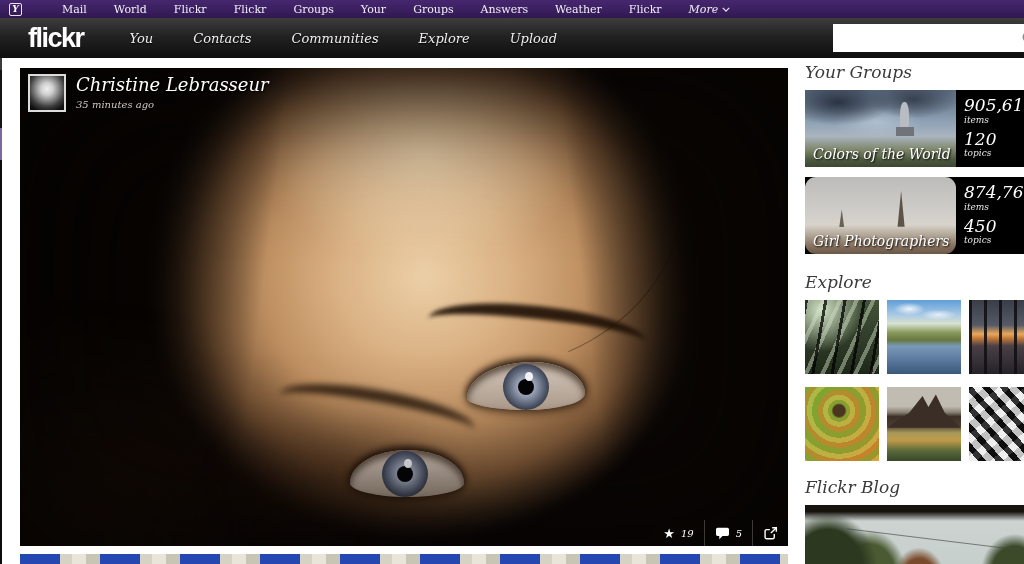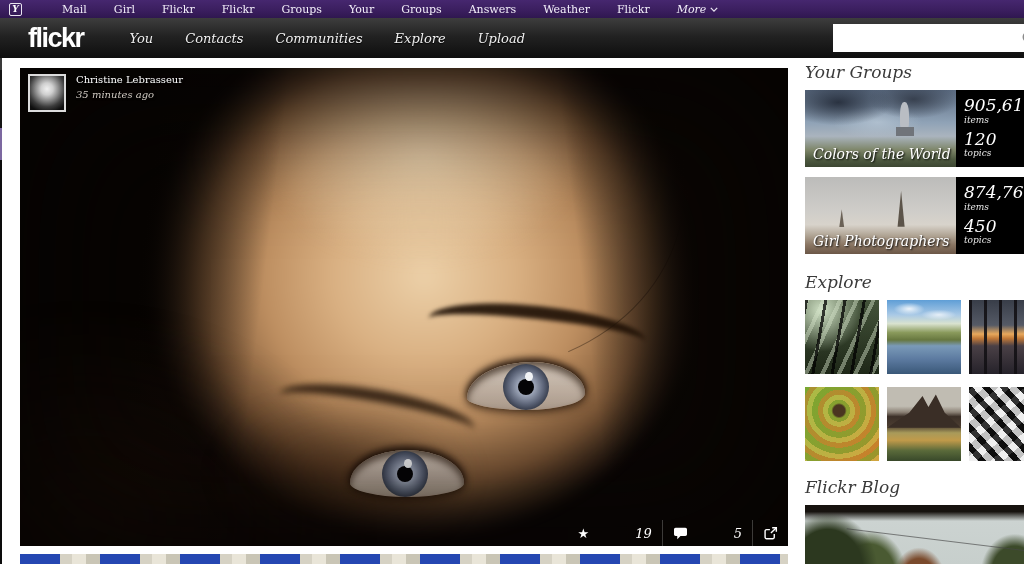--- a/index.html
+++ b/index.html
@@ -18,21 +18,21 @@
   .ynav-item { color:#f3effa; font-size:11px; cursor:pointer; white-space:nowrap; }
   .ynav-more { display:flex; align-items:center; gap:4px; color:#f3effa; font-size:11px; font-style:italic; cursor:pointer; }
   .chev { width:8px; height:5px; display:inline-block; }
 
   
   .flickr-bar { position:absolute; top:18px; left:0; width:100%; height:40px;
     background:linear-gradient(180deg,#3d3d3d 0%,#222 45%,#0e0e0e 100%);
     display:flex; align-items:center; z-index:29; }
   .flickr-logo { margin-left:28px; color:#fff; font-family:"Liberation Sans",sans-serif;
     font-weight:bold; font-size:27px; letter-spacing:-1.5px; line-height:1; cursor:pointer; }
-  .fnav { display:flex; margin-left:46px; gap:32px; align-items:center; }
+  .fnav { display:flex; margin-left:46px; gap:40px; align-items:center; }
   .fnav-item { color:#f0f0f0; font-size:13px; font-style:italic; cursor:pointer;
     text-shadow:0 1px 1px #000; white-space:nowrap; }
   .search-wrap { position:absolute; right:0; top:6px; width:191px; height:28px; background:#fff;
     display:flex; align-items:center; }
   .search-input { flex:1; height:100%; border:none; outline:none; background:transparent;
     font-size:13px; padding:0 4px 0 8px; font-family:"Liberation Sans",sans-serif; }
   .search-btn { width:24px; height:24px; border:none; background:transparent; cursor:pointer;
     display:flex; align-items:center; justify-content:center; }
 
   
@@ -76,50 +76,50 @@
   .spark { position:absolute; left:22px; top:8px; width:8px; height:9px; border-radius:50%; background:#f4f6f8; }
   .shade-temple { position:absolute; left:190px; top:320px; width:270px; height:170px;
     background:radial-gradient(ellipse at 50% 50%, rgba(46,25,11,0.5) 0%, rgba(46,25,11,0) 70%);
     filter:blur(10px); }
   .vignette { position:absolute; inset:0; box-shadow:inset 0 0 130px 35px rgba(6,3,2,0.85); }
 
   
   .user-overlay { position:absolute; left:8px; top:6px; display:flex; gap:10px; z-index:5; }
   .avatar { width:38px; height:38px; border:2px solid #dcdcdc; cursor:pointer;
     background:radial-gradient(circle at 50% 38%, #f0f0f0 0%, #cfcfcf 22%, #8e8e8e 42%, #3c3c3c 66%, #0e0e0e 88%); }
-  .u-name { color:#fff; font-size:10px; text-shadow:1px 1px 2px #000; cursor:pointer; }
+  .u-name { color:#fff; font-size:18px; font-style:italic; text-shadow:1px 1px 2px #000; cursor:pointer; }
   .u-time { color:#cfc8c0; font-size:10px; font-style:italic; margin-top:4px; text-shadow:1px 1px 2px #000; }
 
   
   .action-bar { position:absolute; right:0; bottom:0; height:26px; display:flex; align-items:stretch;
     background:rgba(8,6,4,0.55); z-index:6; }
   .act { display:flex; align-items:center; gap:6px; padding:0 10px; cursor:pointer; }
   .act + .act { border-left:1px solid rgba(255,255,255,0.22); }
-  .act-count { color:#fff; font-size:13px; font-style:italic;margin-left:40px; }
+  .act-count { color:#fff; font-size:10px; font-style:italic; }
   .star-glyph { color:#fff; font-size:13px; line-height:1; font-style:normal; }
 
   
   .next-strip { position:absolute; left:20px; top:554px; width:768px; height:10px;
     background:repeating-linear-gradient(90deg,#2547b2 0 40px,#d6d2c4 40px 52px,#e9e5d8 52px 66px,#c9c5b5 66px 80px);
     cursor:pointer; }
 
   
   .sidebar { position:absolute; left:805px; top:62px; width:228px; }
   .sb-heading { color:#3a3a3a; font-size:17px; font-style:italic; margin-bottom:8px; }
   .group-card { position:relative; width:228px; height:77px; margin-bottom:10px; cursor:pointer; background:#000; }
   .group-img { position:absolute; left:0; top:0; width:151px; height:77px; overflow:hidden; }
   .gimg-1 { background:
       radial-gradient(ellipse 60% 50% at 22% 16%, rgba(38,46,60,0.95) 0%, rgba(38,46,60,0) 60%),
       radial-gradient(ellipse 50% 42% at 72% 12%, rgba(50,58,72,0.9) 0%, rgba(50,58,72,0) 60%),
       radial-gradient(ellipse 42% 30% at 48% 42%, rgba(185,200,214,0.75) 0%, rgba(185,200,214,0) 70%),
       linear-gradient(180deg,#5a6a80 0%,#8fa2b6 42%,#aab4be 60%,#7d8568 78%,#4e5a40 90%,#3c4632 100%); }
   .statue { position:absolute; left:63%; top:16%; width:9px; height:26px; background:#b9bdc3;
     border-radius:45% 45% 20% 20%; }
   .pedestal { position:absolute; left:60%; top:48%; width:18px; height:9px; background:#70747a; }
-  .gimg-2 { background:linear-gradient(180deg,#bcbcba 0%,#cfcdc9 45%,#d8d3cb 62%,#b0a494 76%,#8a7663 88%,#6b5747 100%); }
+  .gimg-2 { background:linear-gradient(180deg,#bcbcba 0%,#cfcdc9 45%,#d8d3cb 62%,#b0a494 76%,#8a7663 88%,#6b5747 100%);border-radius:11px; }
   .spire-big { position:absolute; left:60%; top:18%; width:11px; height:36px; background:#5c544a;
     clip-path:polygon(50% 0%, 82% 100%, 18% 100%); }
   .spire-sm { position:absolute; left:22%; top:42%; width:7px; height:18px; background:#6b6257;
     clip-path:polygon(50% 0%, 85% 100%, 15% 100%); }
   .group-name { position:absolute; left:8px; bottom:5px; color:#fff; font-size:14px; font-style:italic;
     text-shadow:1px 1px 2px #000; white-space:nowrap; }
   .group-stats { position:absolute; left:151px; top:0; width:77px; height:77px; background:#000;
     padding:6px 0 0 8px; color:#fff; }
   .stat-big { font-size:17px; font-style:italic; line-height:1.1; }
   .stat-small { font-size:9px; font-style:italic; color:#e8e8e8; margin-bottom:5px; }
@@ -167,21 +167,21 @@
 </style>
 </head>
 <body>
 
 <div class="page">
 
   <div class="yahoo-bar">
     <div class="ylogo">Y</div>
     <div class="ynav">
       <span class="ynav-item">Mail</span>
-      <span class="ynav-item">Girl</span>
+      <span class="ynav-item">World</span>
       <span class="ynav-item">Flickr</span>
       <span class="ynav-item">Flickr</span>
       <span class="ynav-item">Groups</span>
       <span class="ynav-item">Your</span>
       <span class="ynav-item">Groups</span>
       <span class="ynav-item">Answers</span>
       <span class="ynav-item">Weather</span>
       <span class="ynav-item">Flickr</span>
       <span class="ynav-more">
         <span>More</span>

